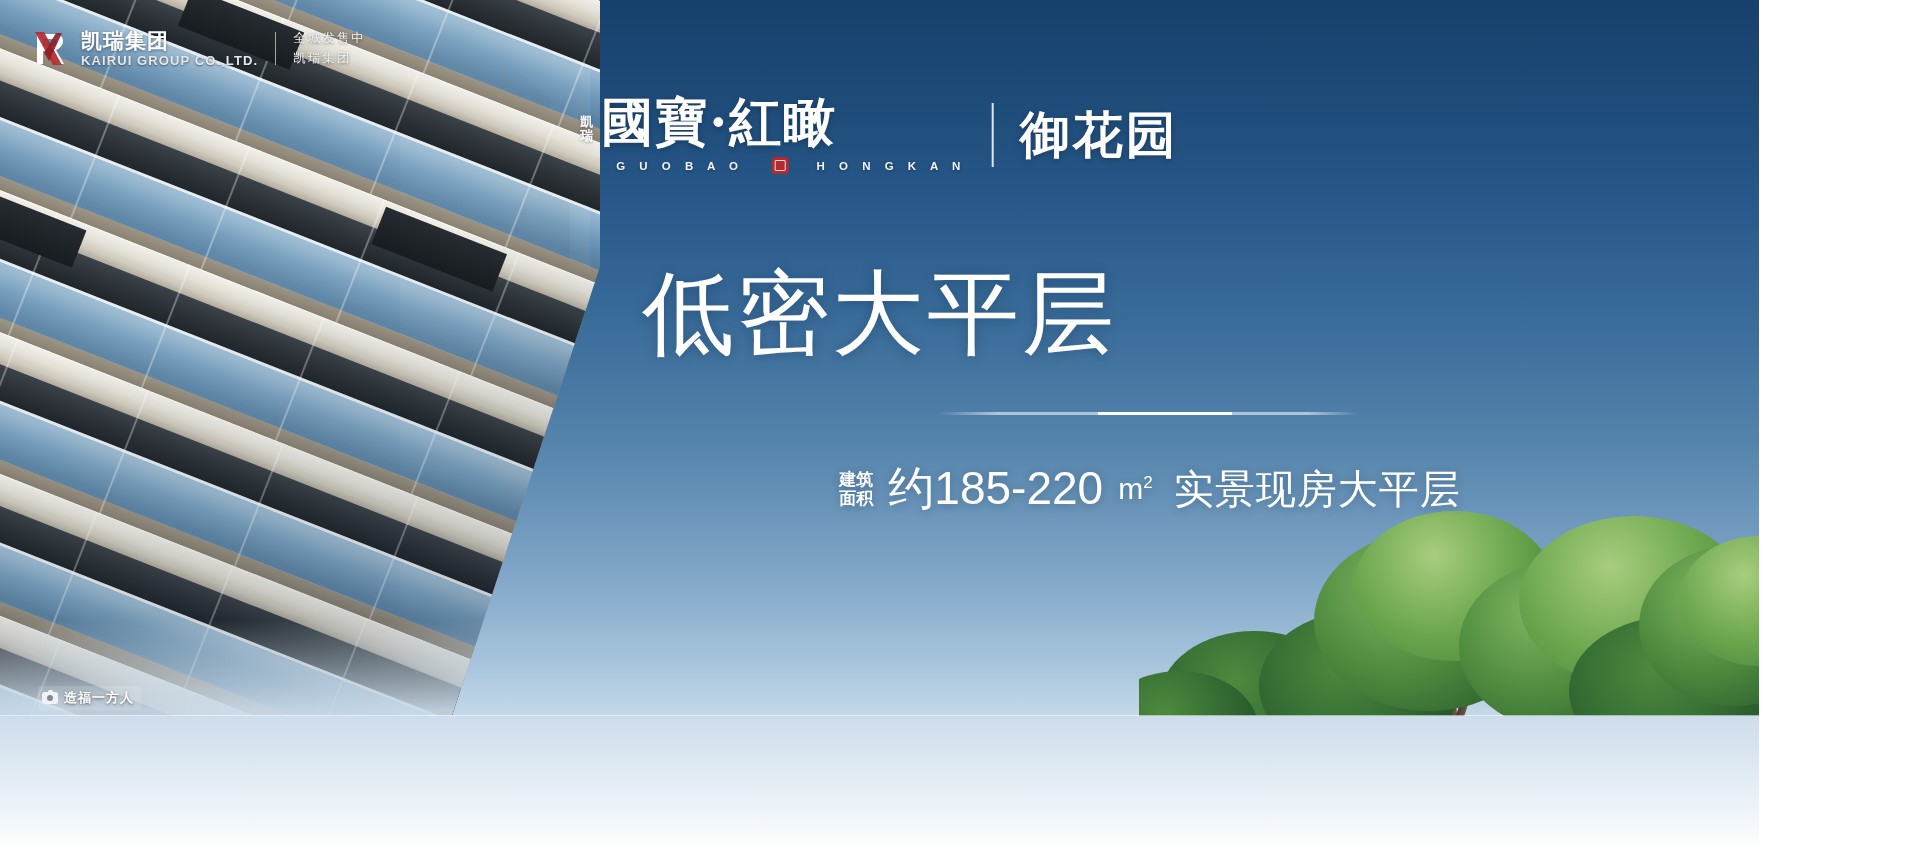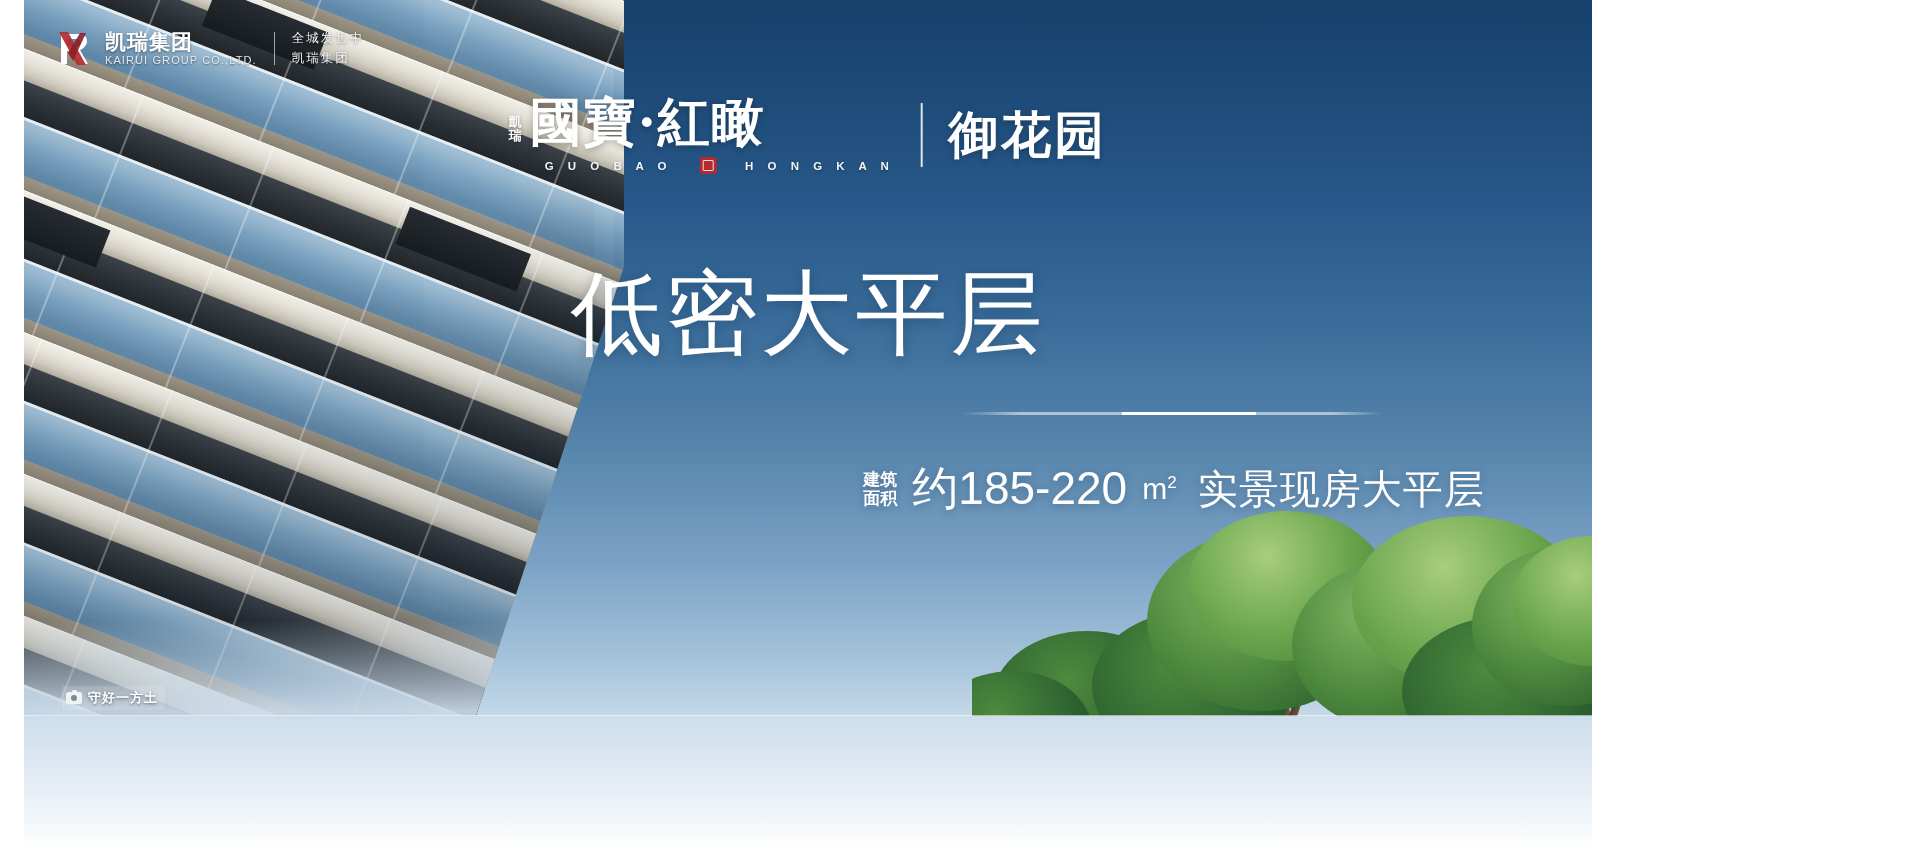--- a/index.html
+++ b/index.html
@@ -1,24 +1,23 @@
 <!DOCTYPE html>
 <html lang="zh"><head>
 <meta charset="utf-8">
 <title>凯瑞国宝·红瞰 御花园</title>
 <style>
   html,body{margin:0;padding:0;background:#fff;}
   body{font-family:"Liberation Sans","DejaVu Sans",sans-serif;}
 
   .banner{
     position:relative;
-    width:1568px;height:851px;
+    width:1759px;height:851px;
     overflow:hidden;
     background:#a21caf;
-    margin-left:24px;
   }
   .sky2{
     position:absolute;left:0;top:0;width:1921px;height:740px;
     background:linear-gradient(180deg,
         #17406c 0%,
         #1d4a77 12%,
         #28598a 28%,
         #3b6d9b 44%,
         #5584ab 60%,
         #7ba2c5 76%,
@@ -133,21 +132,21 @@
   }
   .corp-mark{
     position:relative;width:34px;height:36px;flex:0 0 34px;
   }
   .corp-name-wrap{display:flex;flex-direction:column;line-height:1;}
   .corp-cn{
     font-size:21px;font-weight:700;color:#ffffff;letter-spacing:1px;
     text-shadow:0 1px 3px rgba(0,0,0,.45);
   }
   .corp-en{
-    font-size:11px;font-weight:400;color:#e8e8ea;letter-spacing:1.1px;
+    font-size:13px;font-weight:700;color:#e8e8ea;letter-spacing:1.1px;
     margin-top:3px;text-shadow:0 1px 2px rgba(0,0,0,.5);
   }
   .corp-div{width:1px;height:33px;background:rgba(255,255,255,.6);margin:0 4px;}
   .corp-slogan{display:flex;flex-direction:column;gap:3px;}
   .corp-slogan span{
     font-size:12.5px;color:#f0f2f4;letter-spacing:2px;
     text-shadow:0 1px 3px rgba(0,0,0,.5);
   }
 
   
@@ -441,16 +440,16 @@
       <span>面积</span>
     </div>
     <span class="sub-area">约185-220</span>
     <span class="sub-unit"><span>m</span><sup>2</sup></span>
     <span class="sub-tail">实景现房大平层</span>
   </div>
 
 
   <div class="photo-note">
     <span class="cam-icon"></span>
-    <span>守好一方土</span>
+    <span>造福一方人</span>
   </div>
 
 </div>
 
 </body></html>

